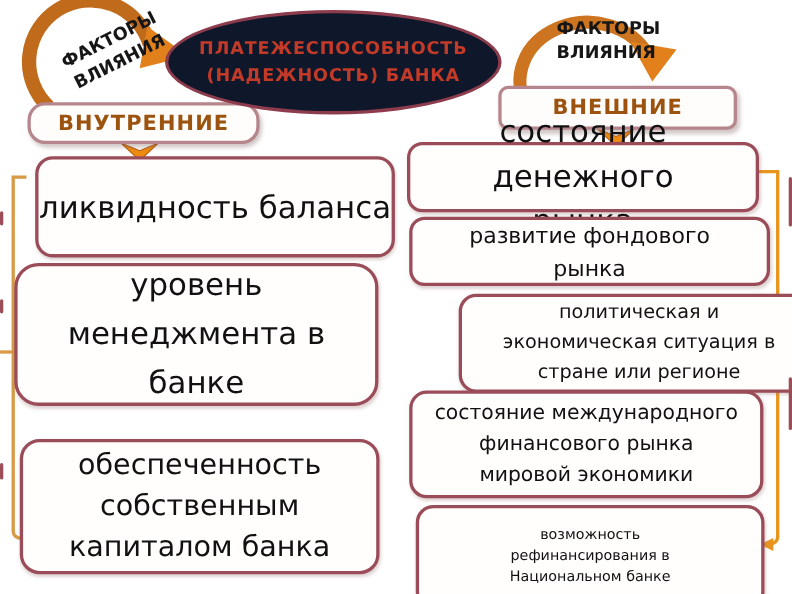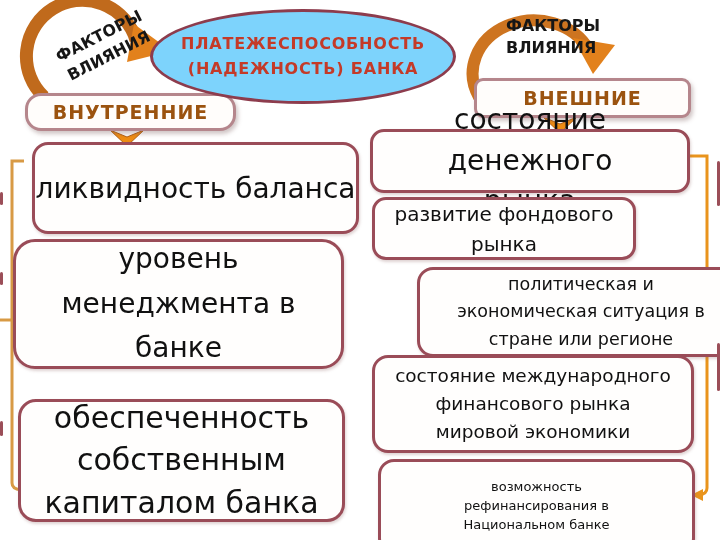--- a/index.html
+++ b/index.html
@@ -7,21 +7,21 @@
     width:720px;height:540px;position:relative;overflow:hidden;
     background:#ffffff;
     font-family:"DejaVu Sans","Liberation Sans",sans-serif;
   }
   .abs{position:absolute;}
   .pre{white-space:pre-line;}
 
   
   .ellipse{
     left:150px;top:9px;width:306px;height:95px;
-    background:#7dd3fc;border:3px solid #8d3c4d;border-radius:50%;
+    background:#0f172a;border:3px solid #8d3c4d;border-radius:50%;
     display:flex;align-items:center;justify-content:center;text-align:center;
     z-index:3;box-sizing:border-box;
   }
   .ellipse .t{
     color:#c43a28;font-weight:bold;font-size:16px;line-height:1.55;
     letter-spacing:0.8px;
   }
 
   
   .factors-label{
@@ -34,34 +34,34 @@
   .hbox{
     background:#fffdfb;border:3px solid #b5868c;border-radius:9px;
     box-shadow:2px 3px 4px rgba(120,90,90,.35);
     display:flex;align-items:center;justify-content:center;
     z-index:2;box-sizing:border-box;
   }
   .hbox .t{
     color:#9b530f;font-weight:bold;font-size:19px;letter-spacing:1px;
   }
   .hbox-internal{left:25px;top:93px;width:211px;height:38px;border-radius:16px;}
-  .hbox-external{left:453px;top:78px;width:217px;height:40px;margin-left:21px;}
+  .hbox-external{left:453px;top:78px;width:217px;height:40px;}
 
   
   .cbox{
     background:#fffefd;border:3px solid #9a4c58;
     box-shadow:1px 2px 3px rgba(150,110,110,.3);
     display:flex;align-items:center;justify-content:center;text-align:center;
     color:#111;z-index:2;box-sizing:border-box;
   }
   .L1{left:32px;top:142px;width:327px;height:92px;border-radius:16px;font-size:28px;}
   .L2{left:13px;top:239px;width:331px;height:130px;border-radius:22px;font-size:28px;line-height:1.6;}
-  .L3{left:18px;top:399px;width:327px;height:123px;border-radius:18px;font-size:30px;line-height:1.42;}
+  .L3{left:18px;top:399px;width:327px;height:123px;border-radius:18px;font-size:26px;line-height:1.42;}
   .R1{left:370px;top:129px;width:320px;height:64px;border-radius:14px;font-size:28px;line-height:1.45;}
-  .R2{left:372px;top:197px;width:264px;height:63px;border-radius:14px;font-size:20px;line-height:1.5;}
+  .R2{left:372px;top:197px;width:328px;height:63px;border-radius:14px;font-size:20px;line-height:1.5;}
   .R3{left:372px;top:267px;width:328px;height:90px;border-radius:16px;font-size:17.5px;line-height:1.55;margin-left:45px;}
   .R4{left:372px;top:355px;width:322px;height:98px;border-radius:16px;font-size:18.5px;line-height:1.5;}
   .R5{left:378px;top:459px;width:317px;height:95px;border-radius:16px;font-size:13px;line-height:1.45;}
 
   .connector-layer{left:0;top:0;width:720px;height:540px;z-index:1;}
 
   .edge-mark{position:absolute;background:#9b4e58;border-radius:2px;z-index:2;}
   .em-l1{left:0;top:192px;width:3px;height:13px;}
   .em-l2{left:0;top:272px;width:3px;height:13px;}
   .em-l3{left:0;top:421px;width:3px;height:15px;}

